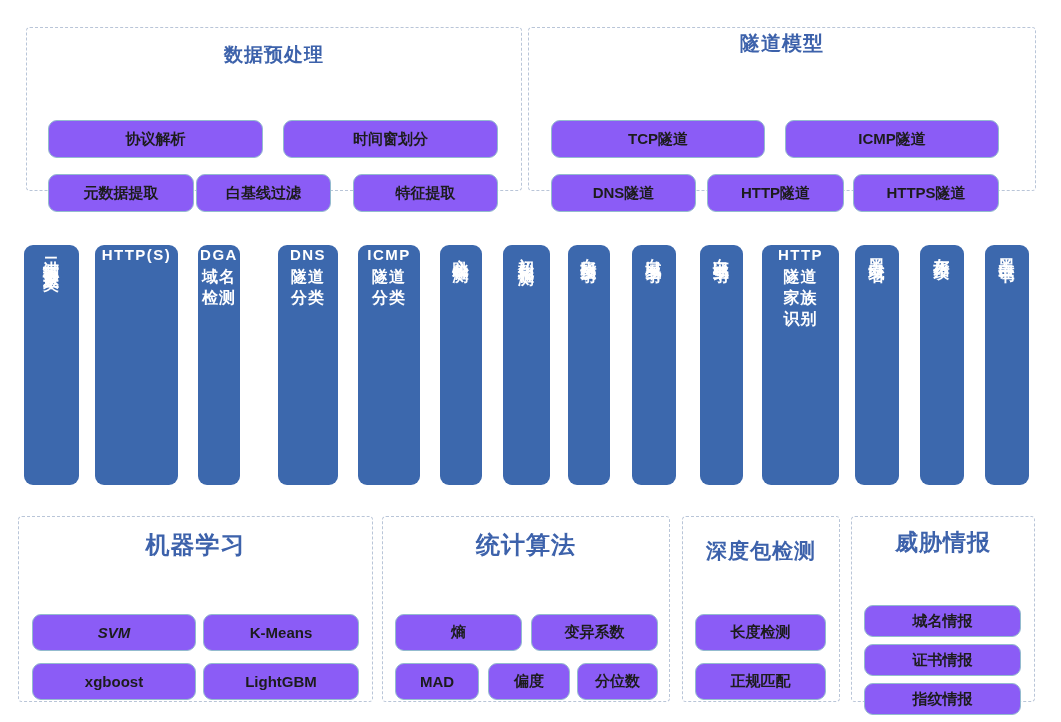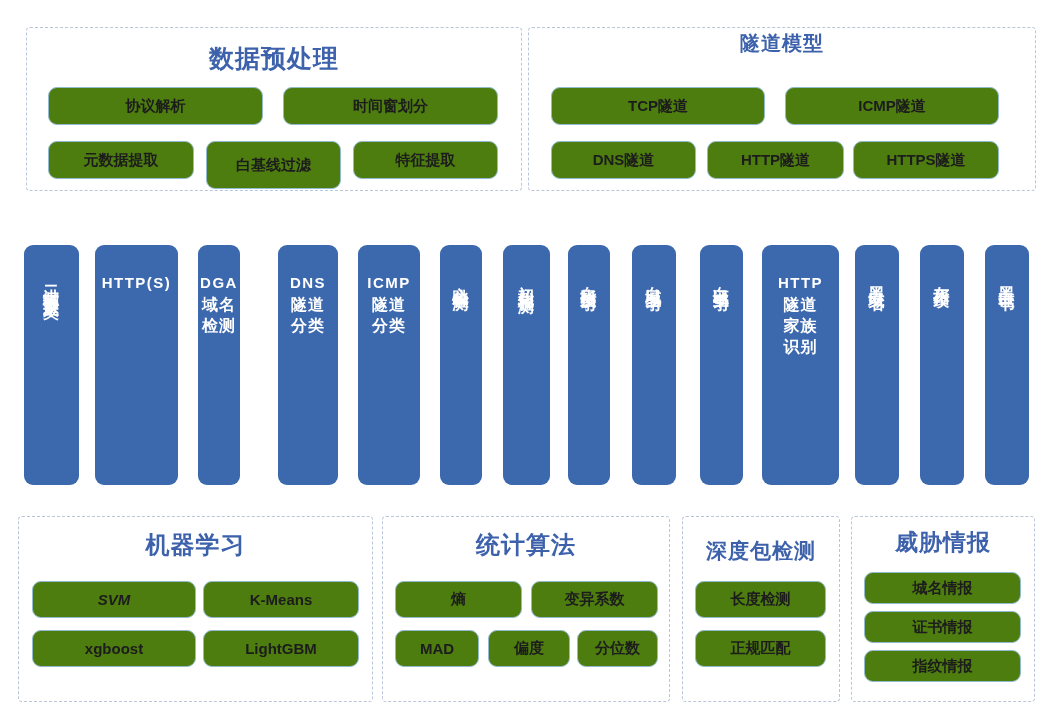--- a/index.html
+++ b/index.html
@@ -26,49 +26,49 @@
     font-weight:bold;
     letter-spacing:1px;
     white-space:nowrap;
   }
 
   
   .chip{
     box-sizing:border-box;
     border:1.5px solid #93bbce;
     border-radius:9px;
-    background:#4d7c0f;
+    background:#8b5cf6;
     color:#1c1c1c;
     display:flex;
     align-items:center;
     justify-content:center;
     font-size:15px;
     font-weight:bold;
     white-space:nowrap;
     position:absolute;
+    margin-top:33px;
   }
 
   
   #panel-pre{ left:26px; top:27px; width:496px; height:164px; }
-  #panel-pre .panel-title{ font-size:25px; margin-top:14px; }
+  #panel-pre .panel-title{ font-size:19px; margin-top:14px; }
   #panel-tun{ left:528px; top:27px; width:508px; height:164px; }
   #panel-tun .panel-title{ font-size:20px; margin-top:2px;text-align:center; }
 
   
   .cardrow{position:absolute; left:0; top:245px; width:1061px; height:240px;}
   .bcard{
     position:absolute;
     top:0;
     height:240px;
     background:#3c68ad;
     border-radius:9px;
     color:#ffffff;
     font-weight:bold;
     box-sizing:border-box;
-    padding-top:28px;
     display:flex;
     flex-direction:column;
     align-items:center;
   }
   .bcard .latin{
     font-size:15px;
     letter-spacing:1.5px;
     line-height:20px;
     text-align:center;
     margin-bottom:1px;
@@ -181,21 +181,21 @@
   </div>
 
   <div class="panel" id="panel-ti">
     <div class="panel-title">威胁情报</div>
   </div>
 
   <div id="chip-layer">
       <div class="chip" style="left: 48px; top: 87px; width: 215px; height: 38px;">协议解析</div>
       <div class="chip" style="left: 283px; top: 87px; width: 215px; height: 38px;">时间窗划分</div>
       <div class="chip" style="left: 48px; top: 141px; width: 146px; height: 38px;">元数据提取</div>
-      <div class="chip" style="left: 206px; top: 141px; width: 135px; height: 48px;">白基线过滤</div>
+      <div class="chip" style="left: 196px; top: 141px; width: 135px; height: 38px;">白基线过滤</div>
       <div class="chip" style="left: 353px; top: 141px; width: 145px; height: 38px;">特征提取</div>
       <div class="chip" style="left: 551px; top: 87px; width: 214px; height: 38px;">TCP隧道</div>
       <div class="chip" style="left: 785px; top: 87px; width: 214px; height: 38px;">ICMP隧道</div>
       <div class="chip" style="left: 551px; top: 141px; width: 145px; height: 38px;">DNS隧道</div>
       <div class="chip" style="left: 707px; top: 141px; width: 137px; height: 38px;">HTTP隧道</div>
       <div class="chip" style="left: 853px; top: 141px; width: 146px; height: 38px;">HTTPS隧道</div>
       <div class="chip" style="left: 32px; top: 581px; width: 164px; height: 37px; font-style: italic;">SVM</div>
       <div class="chip" style="left: 203px; top: 581px; width: 156px; height: 37px;">K-Means</div>
       <div class="chip" style="left: 32px; top: 630px; width: 164px; height: 37px;">xgboost</div>
       <div class="chip" style="left: 203px; top: 630px; width: 156px; height: 37px;">LightGBM</div>

